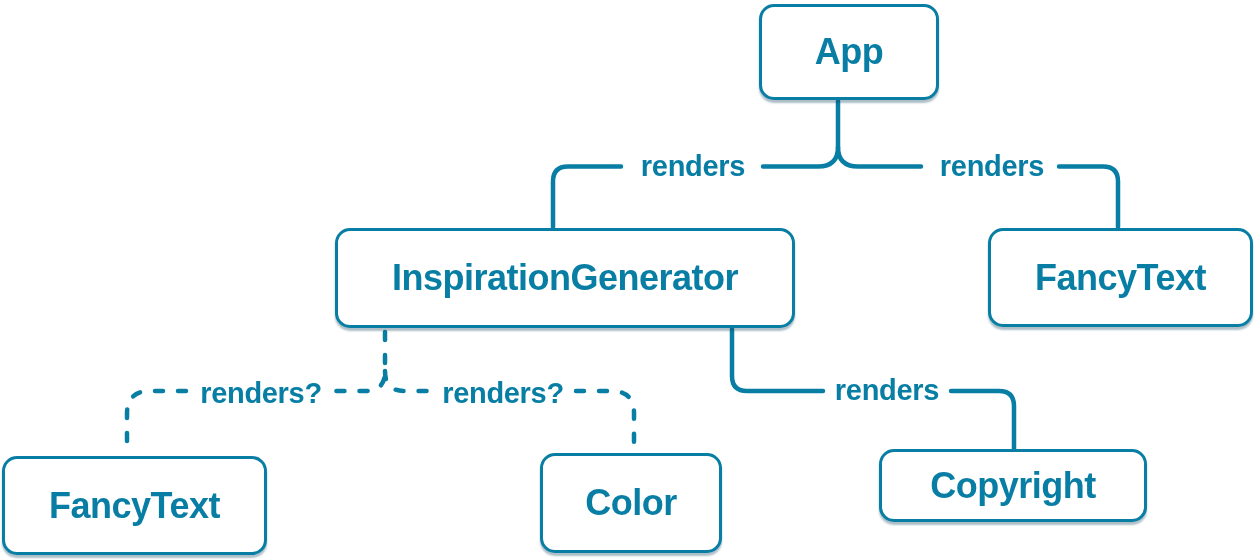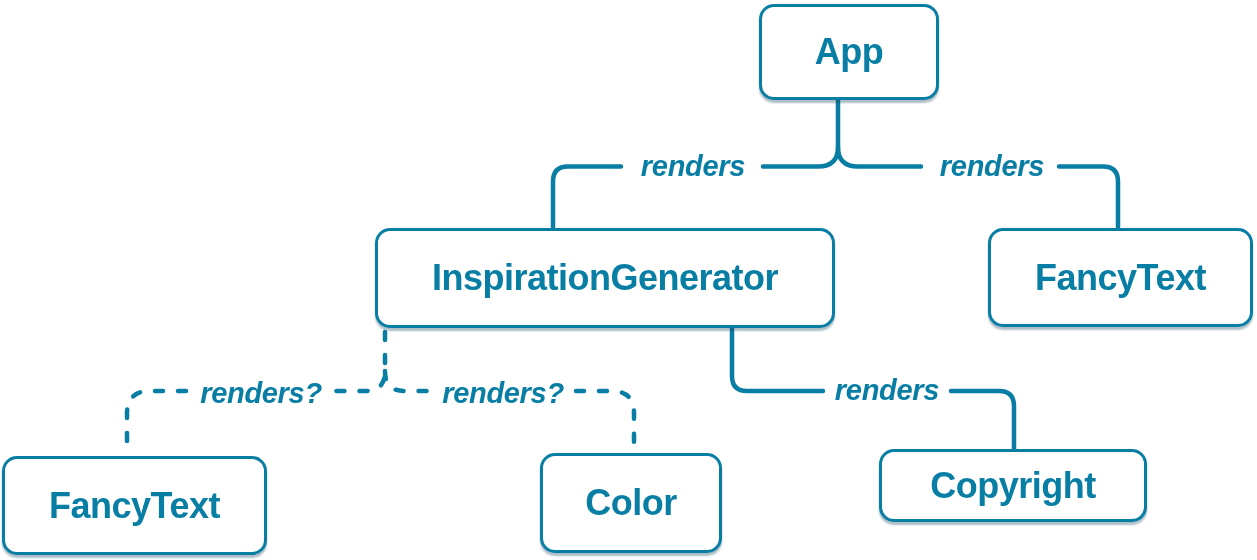--- a/index.html
+++ b/index.html
@@ -46,21 +46,20 @@
   }
   .edge-label {
     position: absolute;
     transform: translate(-50%, -50%);
     color: var(--accent);
     font-size: 29px;
     font-weight: 700;
     letter-spacing: -0.3px;
     white-space: nowrap;
     line-height: 1;
-    font-style: italic;
   }
 </style>
 </head>
 <body>
 
 <div class="stage">
 
   <svg class="edges" viewBox="0 0 1257 560" aria-hidden="true">
     <path class="edge" d="M 838 101 L 838 147 Q 838 166.5 818 166.5 L 763 166.5"></path>
     <path class="edge" d="M 838 147 Q 838 166.5 858 166.5 L 921 166.5"></path>
@@ -71,21 +70,21 @@
     <path class="edge dashed" d="M 385 332 L 385 371 Q 385 391 366 391 L 336 391"></path>
     <path class="edge dashed" d="M 385 371 Q 385 391 404 391 L 429 391"></path>
     <path class="edge dashed" d="M 186 391 L 150 391 Q 127 391 127 414 L 127 454"></path>
     <path class="edge dashed" d="M 576 391 L 611 391 Q 634 391 634 413 L 634 451"></path>
   </svg>
 
   <div class="node" style="left:759px; top:4px; width:180px; height:96px;">
     <span class="node-label">App</span>
   </div>
 
-  <div class="node" style="left:335px; top:228px; width:460px; height:100px;margin-left:40px;">
+  <div class="node" style="left:335px; top:228px; width:460px; height:100px;">
     <span class="node-label">InspirationGenerator</span>
   </div>
 
   <div class="node" style="left:988px; top:228px; width:265px; height:99px;">
     <span class="node-label">FancyText</span>
   </div>
 
   <div class="node" style="left:2px; top:456px; width:265px; height:99px;">
     <span class="node-label">FancyText</span>
   </div>

